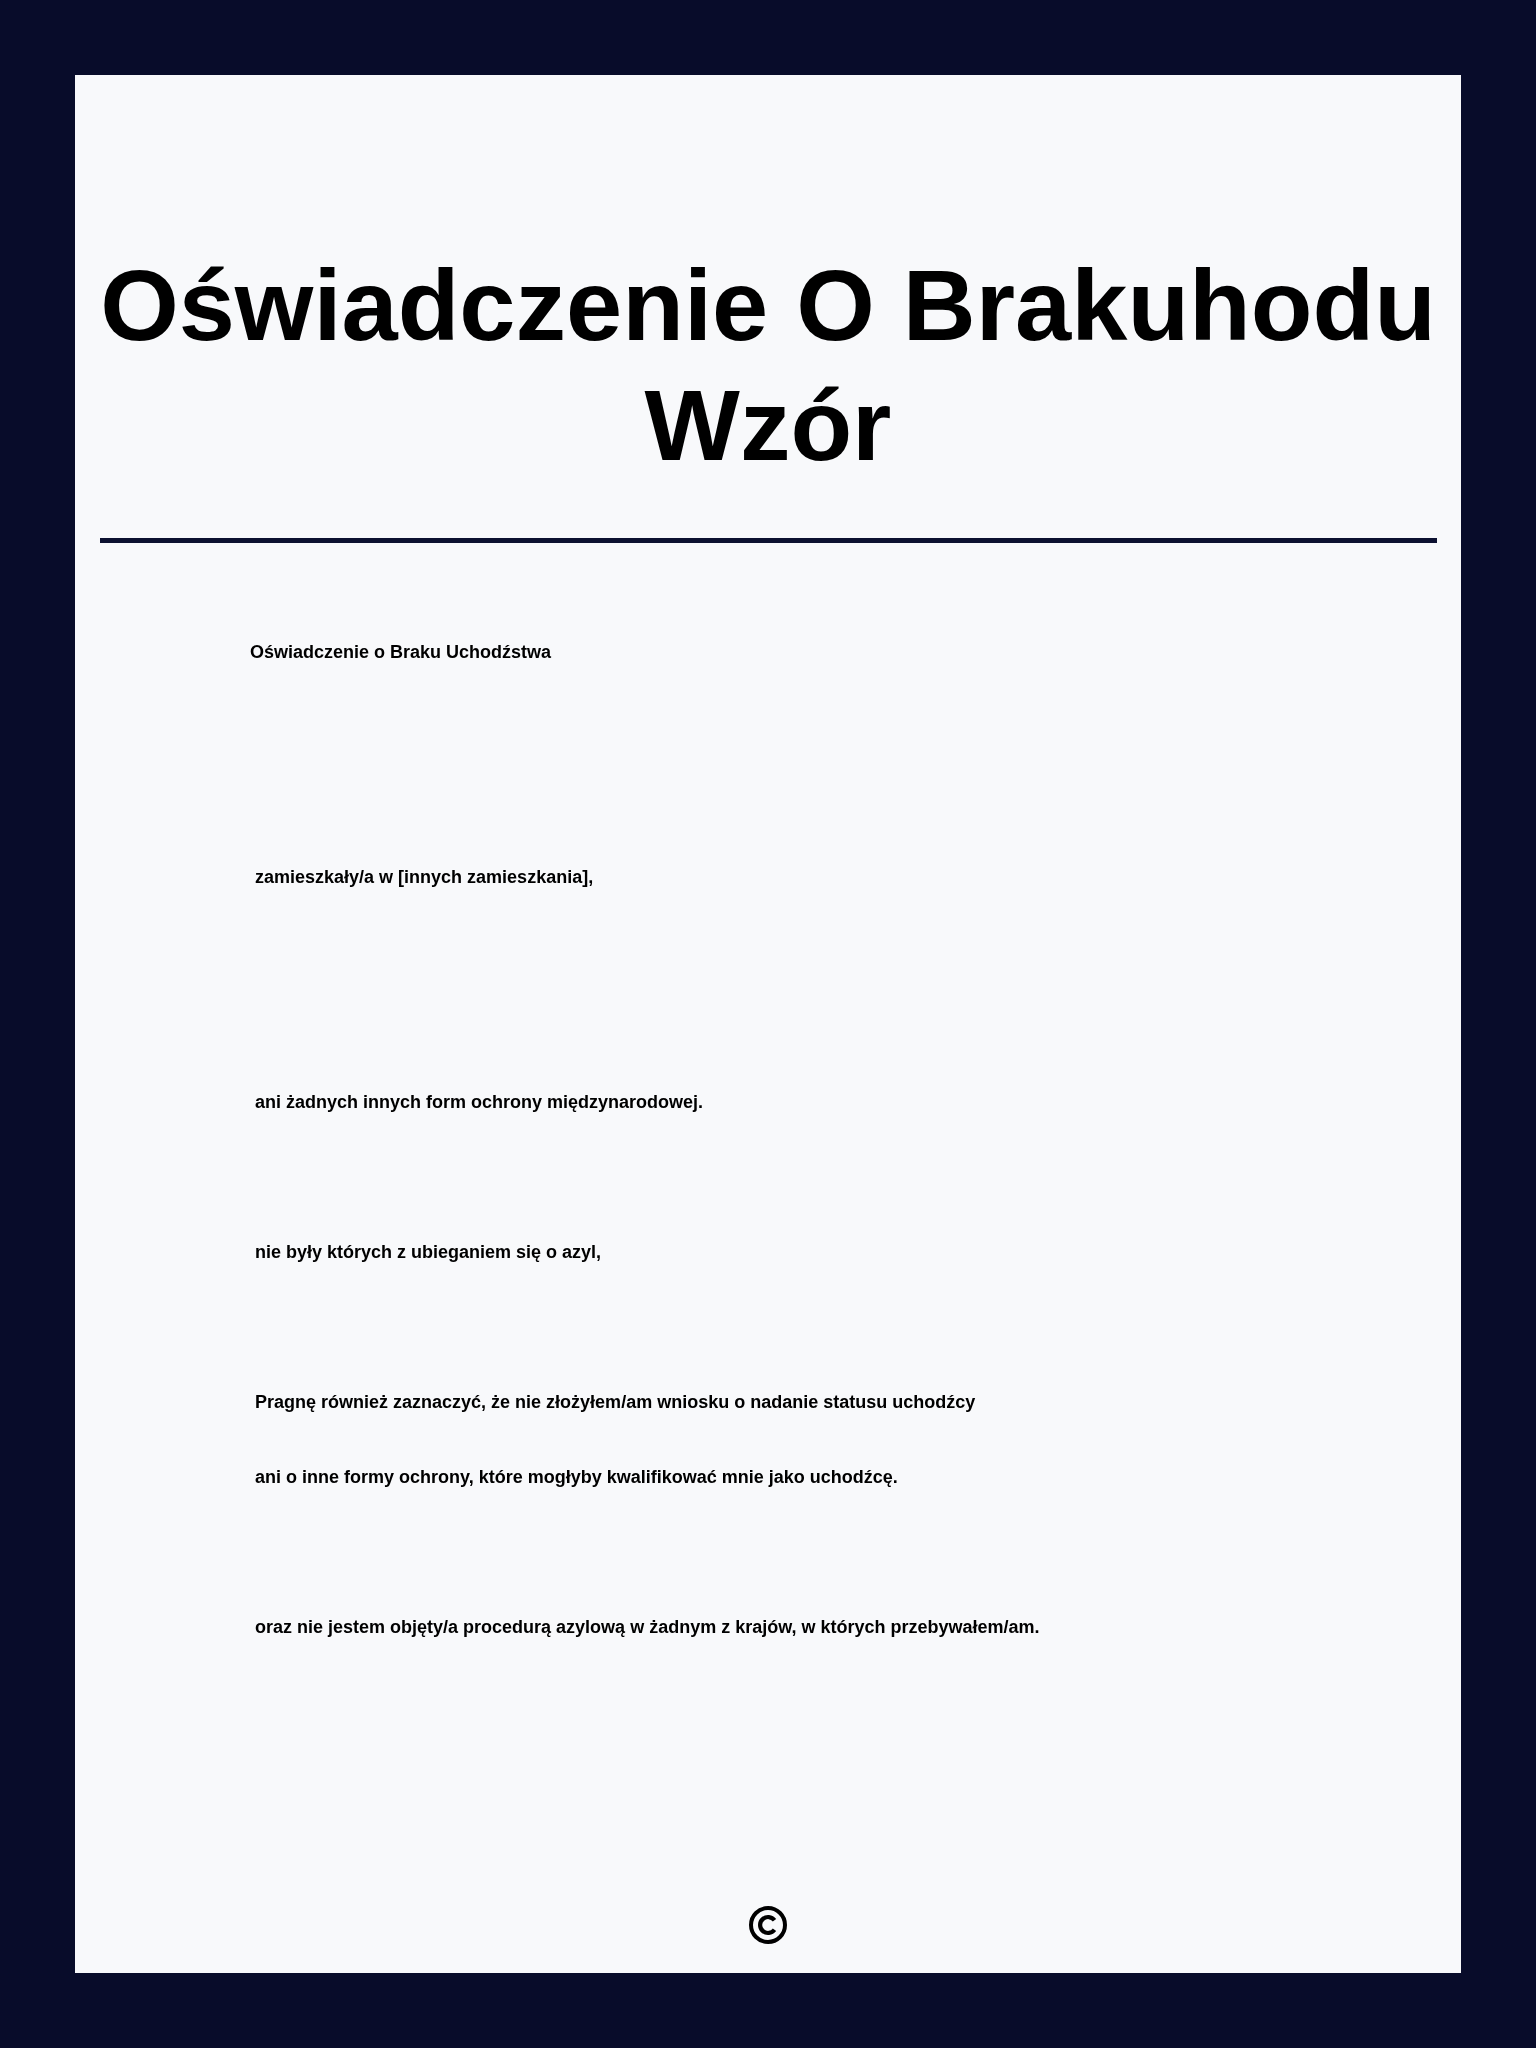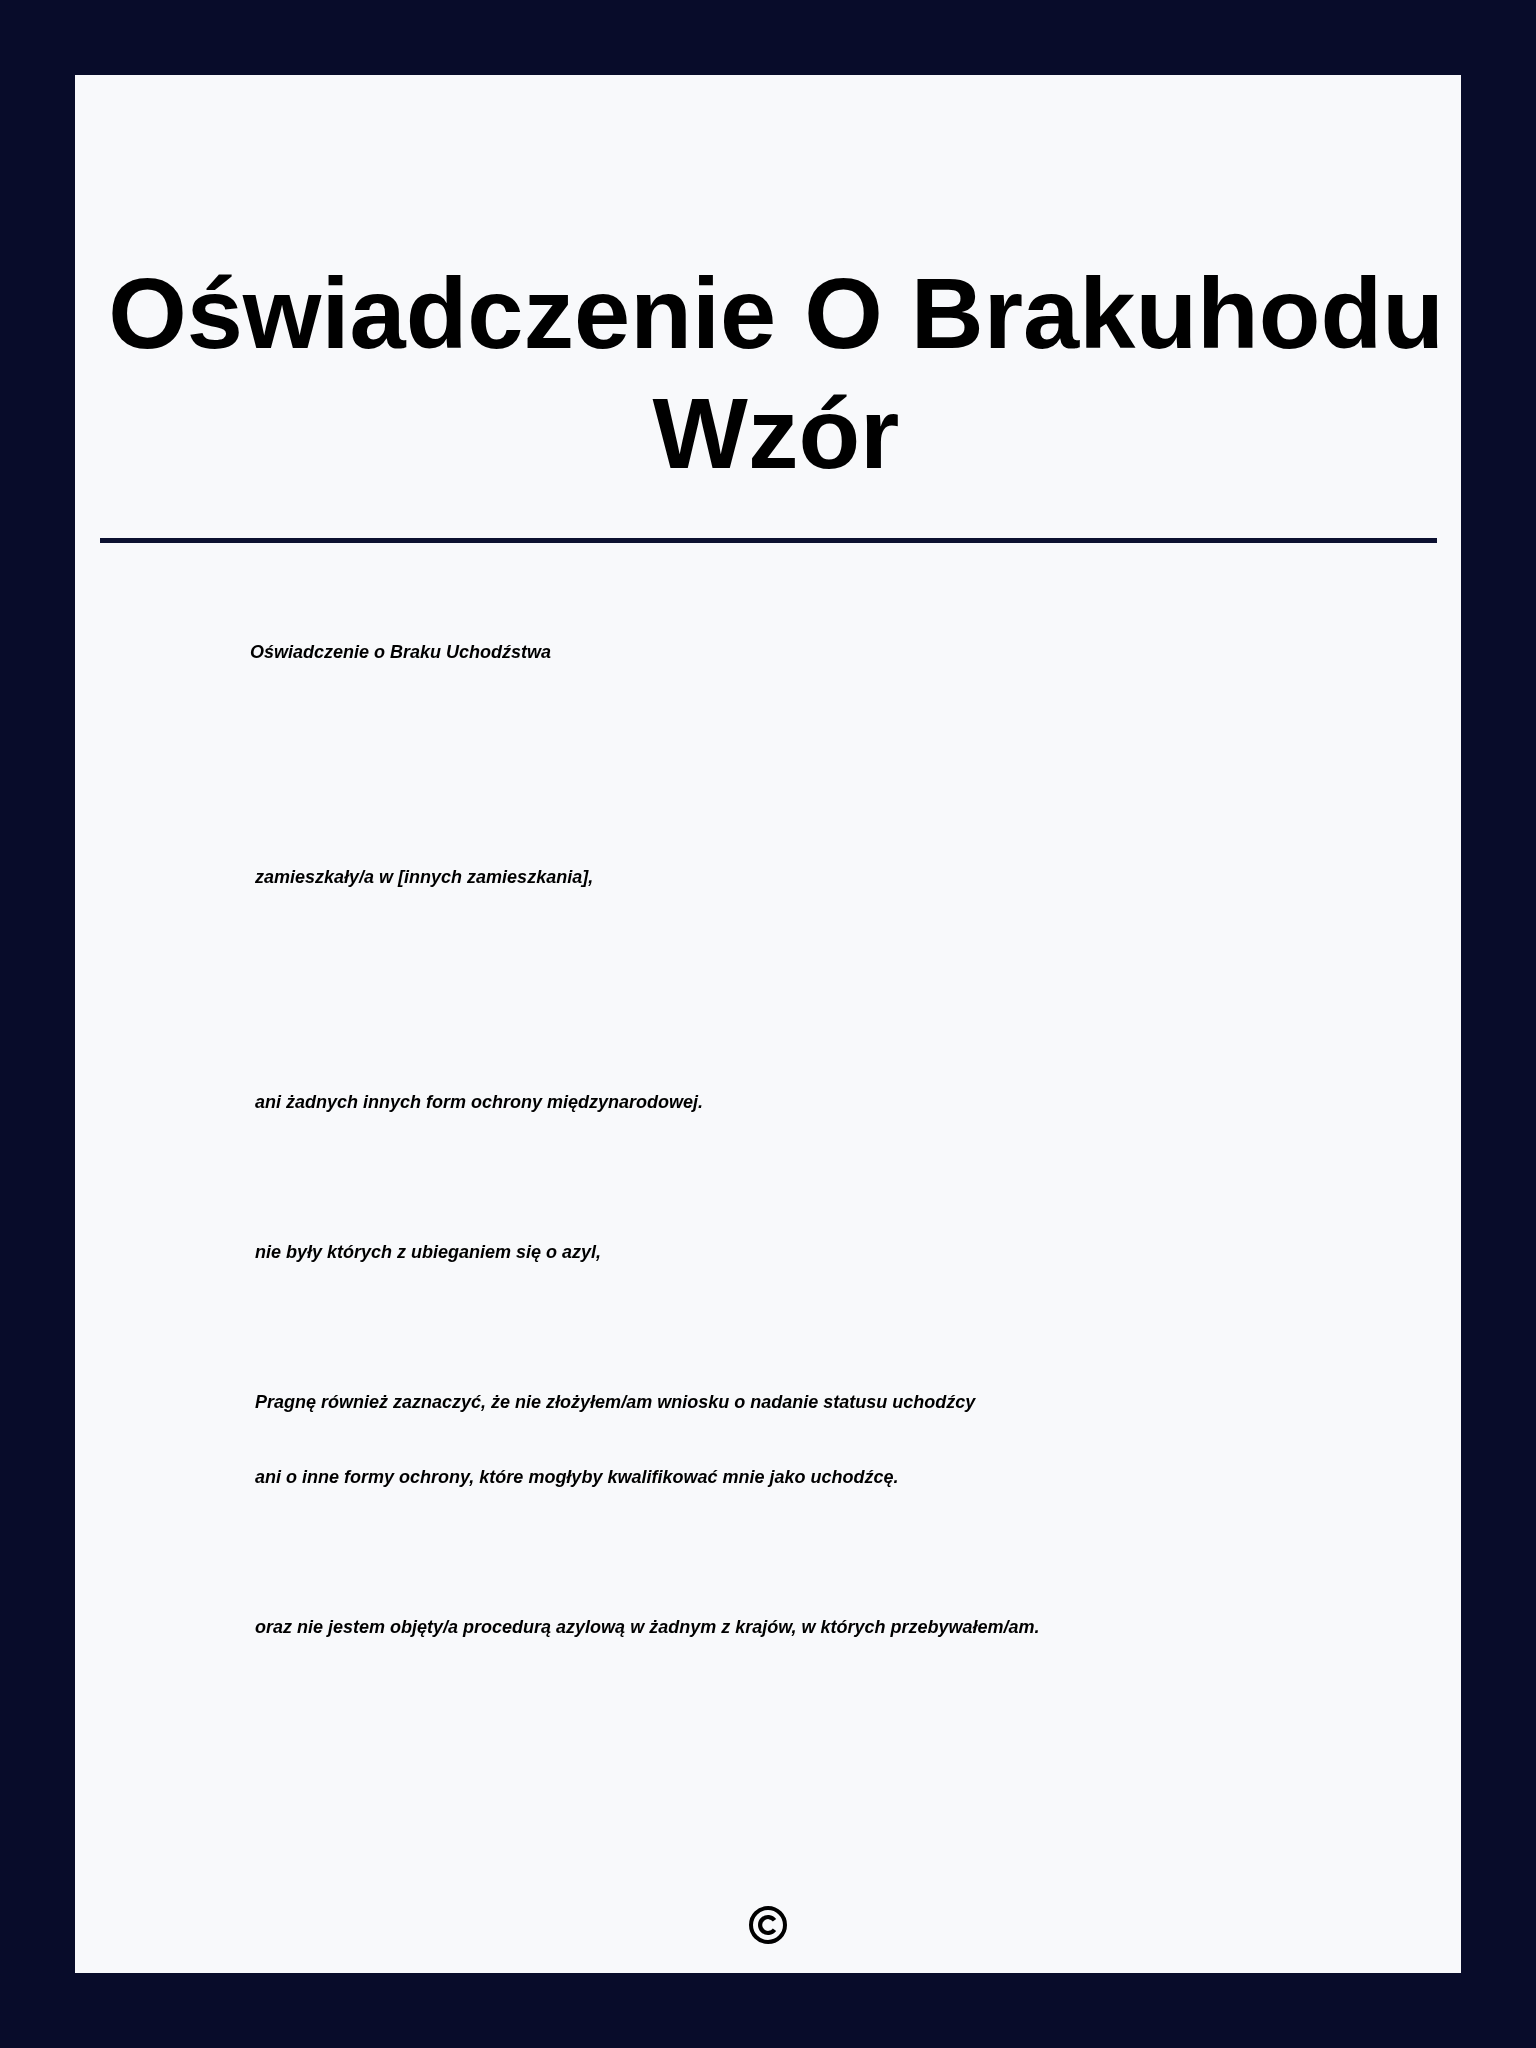--- a/index.html
+++ b/index.html
@@ -20,21 +20,21 @@
       top: 75px;
       width: 1386px;
       height: 1898px;
       background: #f8f9fb;
     }
     .title {
       position: absolute;
       left: 25px;
       top: 245px;
       width: 1336px;
-      margin: 8px;
+      margin: 0;
       text-align: center;
       font-family: "Liberation Sans", sans-serif;
       font-weight: bold;
       font-size: 101px;
       line-height: 120px;
       color: #000000;
       top: 170px;
     }
     .rule {
       position: absolute;
@@ -54,21 +54,20 @@
       font-family: "Liberation Sans", sans-serif;
       font-weight: bold;
       font-size: 18px;
       line-height: 25px;
       color: #000000;
       white-space: pre;
     }
     .line {
       display: block;
       height: 25px;
-      font-style: italic;
     }
     .copyright {
       position: absolute;
       left: 0;
       width: 1386px;
       top: 1830px;
       text-align: center;
     }
     .copyright-icon {
       display: inline-block;

